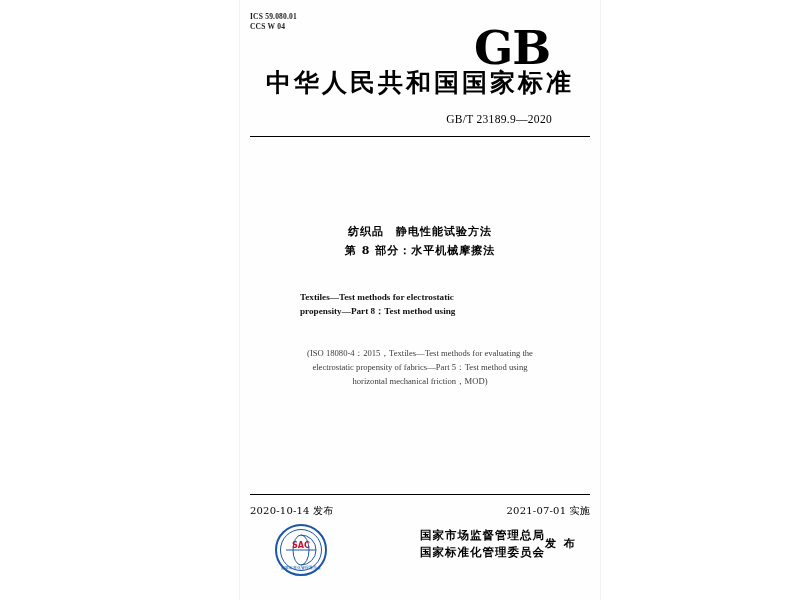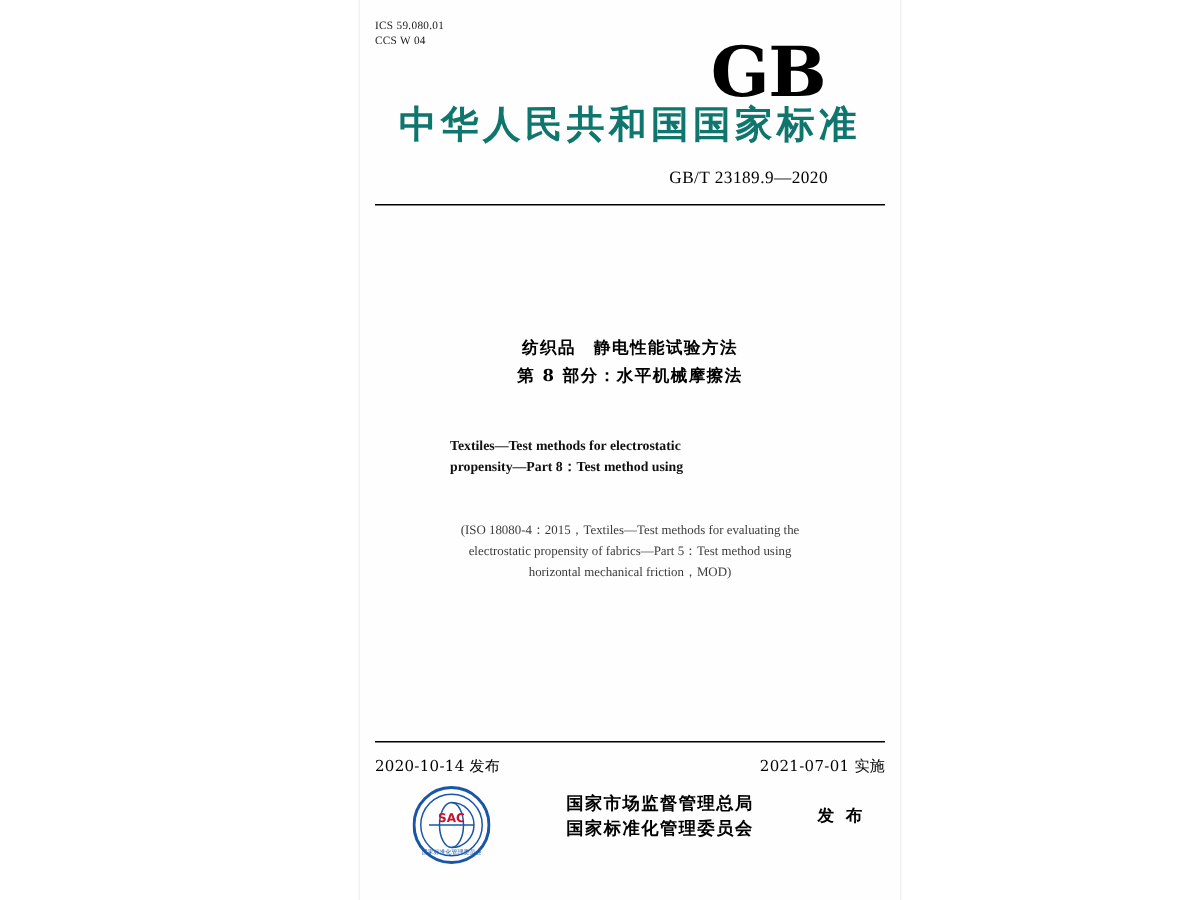--- a/index.html
+++ b/index.html
@@ -29,21 +29,21 @@
     box-shadow: 0 0 0 1px #f2f2f2;
   }
   .codes {
     position: absolute;
     left: 10px;
     top: 12px;
     font-family: "Liberation Serif", serif;
     font-size: 7.5px;
     line-height: 1.35;
     color: #1a1a1a;
-    font-weight: normal;
+    font-weight: bold;
     letter-spacing: 0.2px;
   }
   .gb-logo {
     position: absolute;
     right: 48px;
     top: 6px;
     width: 80px;
     height: 50px;
     margin-top: 16px;
   }
@@ -52,21 +52,21 @@
   .national-title {
     position: absolute;
     left: 0;
     right: 0;
     top: 66px;
     text-align: center;
     font-family: "DejaVu Serif", serif;
     font-size: 25px;
     font-weight: bold;
     letter-spacing: 3px;
-    color: #0f766e;
+    color: #000000;
   }
   .std-number {
     position: absolute;
     right: 48px;
     top: 113px;
     font-family: "Liberation Serif", serif;
     font-size: 11.5px;
     color: #000;
     letter-spacing: 0.3px;
   }
@@ -150,22 +150,22 @@
     height: 52px;
     text-align: center;
   }
   .emblem svg { display: block; }
 
   .issuer {
     position: absolute;
     left: 95px;
     top: 528px;
     width: 210px;
-    text-align: center;
-    font-family: Liberation Sans, sans-serif;
+    text-align: right;
+    font-family: Liberation Mono, monospace;
     font-size: 11.5px;
     font-weight: bold;
     color: #000;
     line-height: 1.45;
     letter-spacing: 1px;
   }
   .issuer-action {
     position: absolute;
     left: 305px;
     top: 536px;

